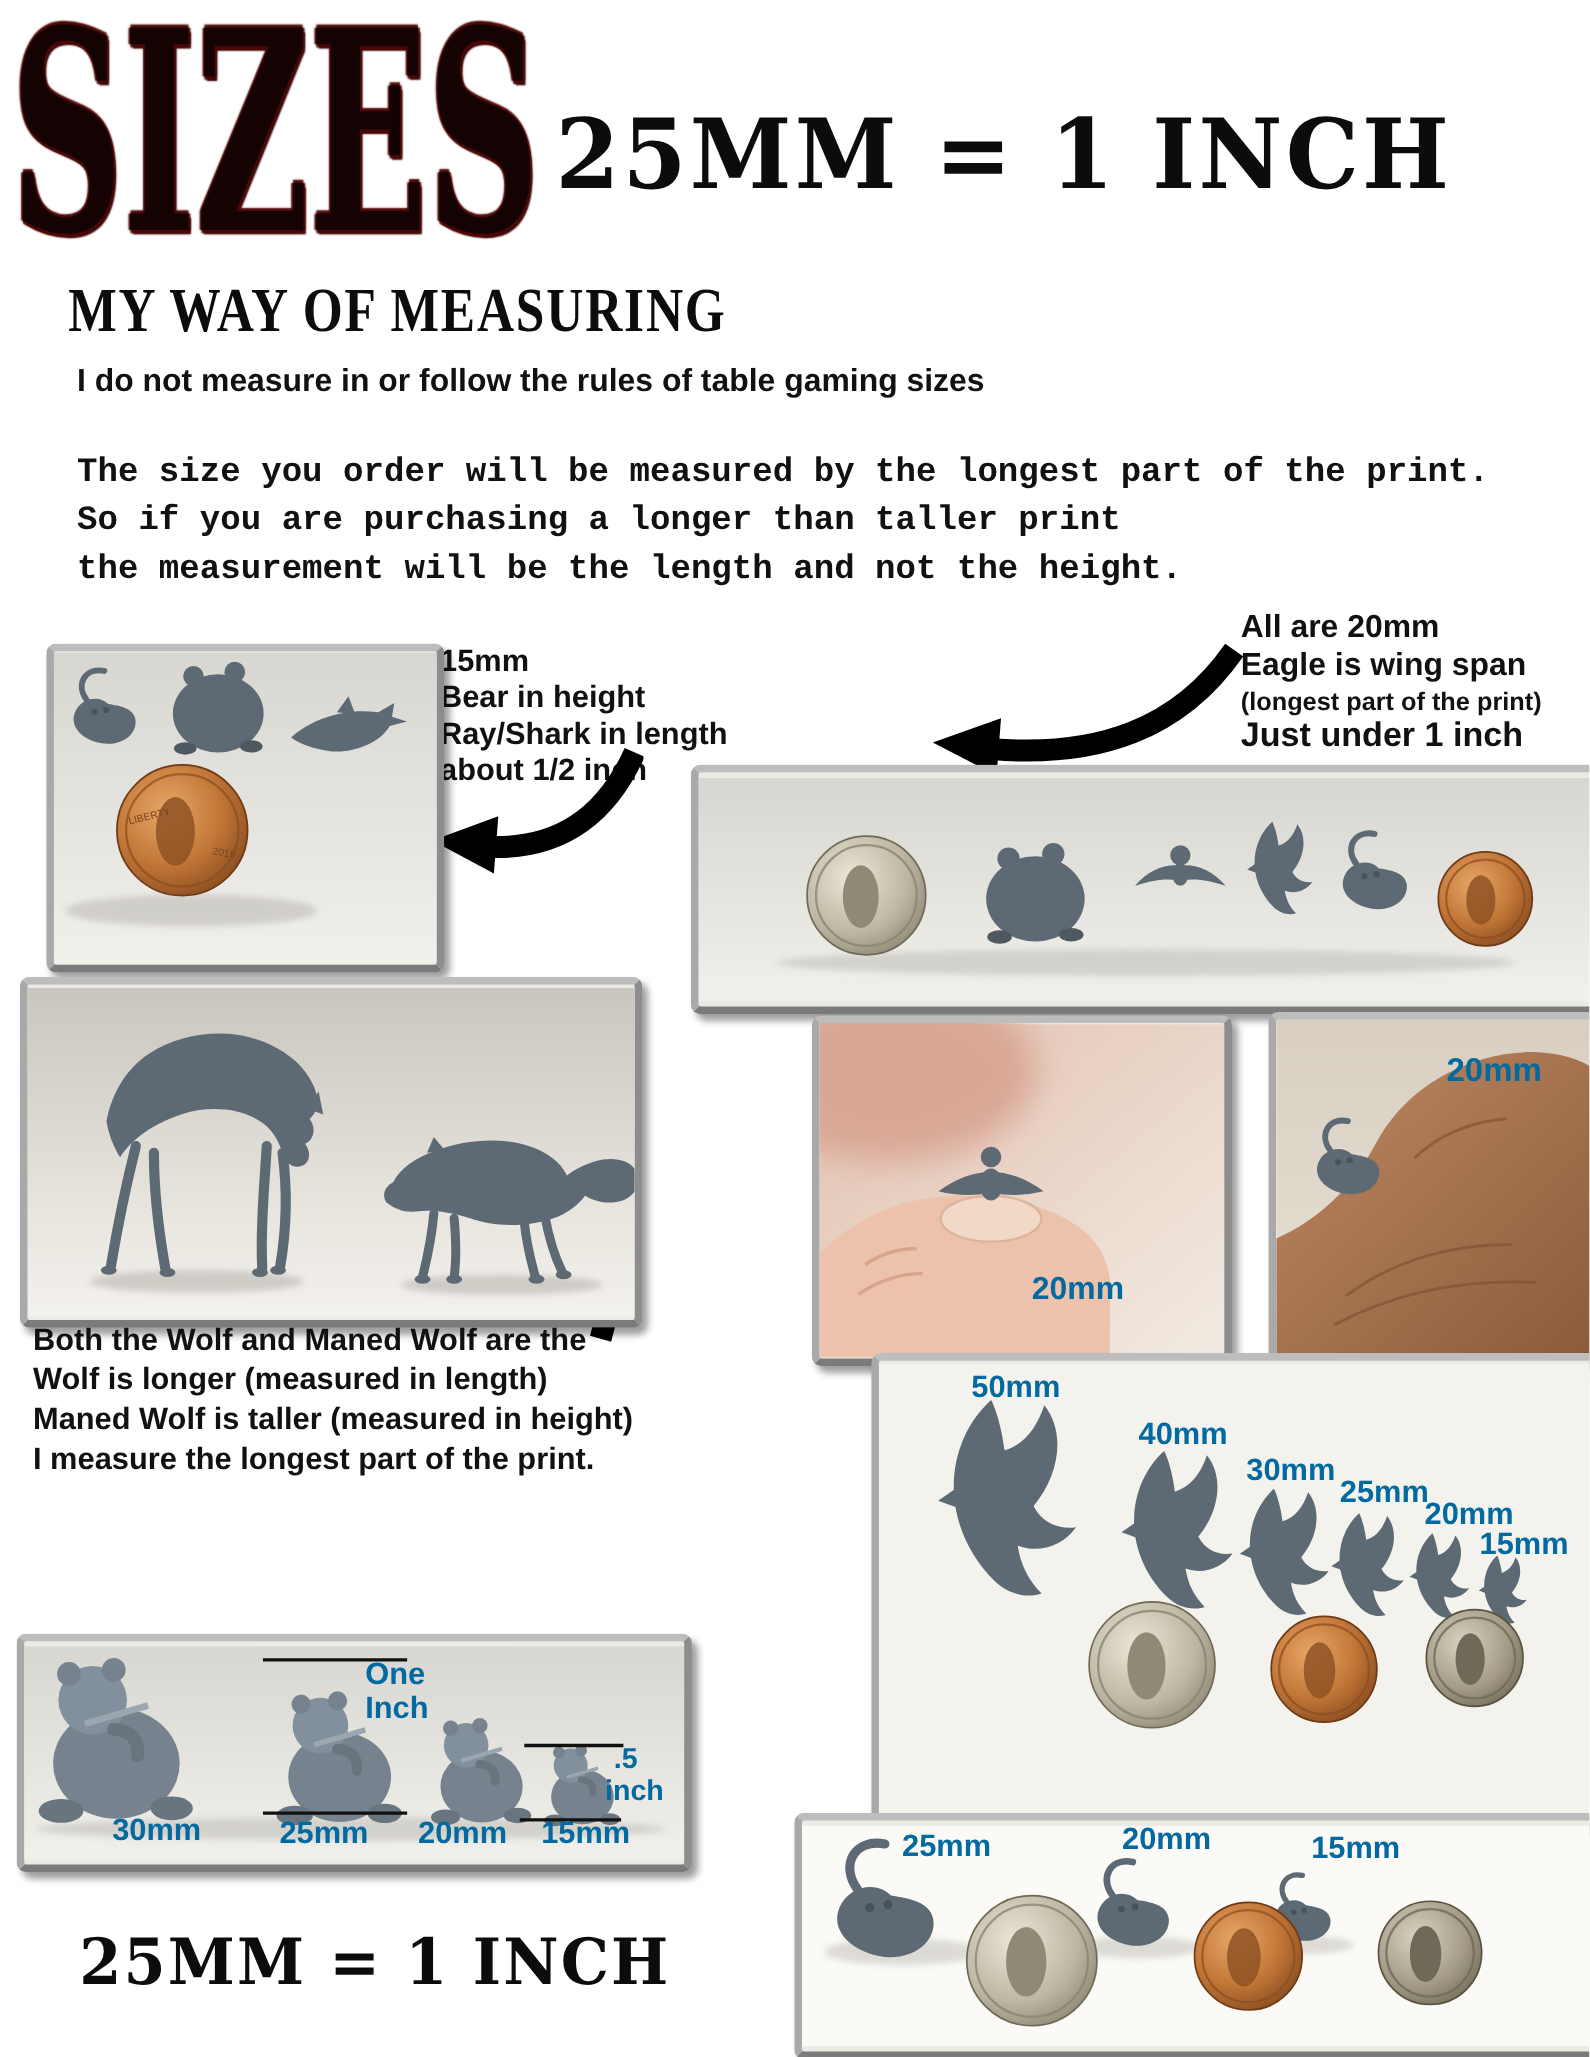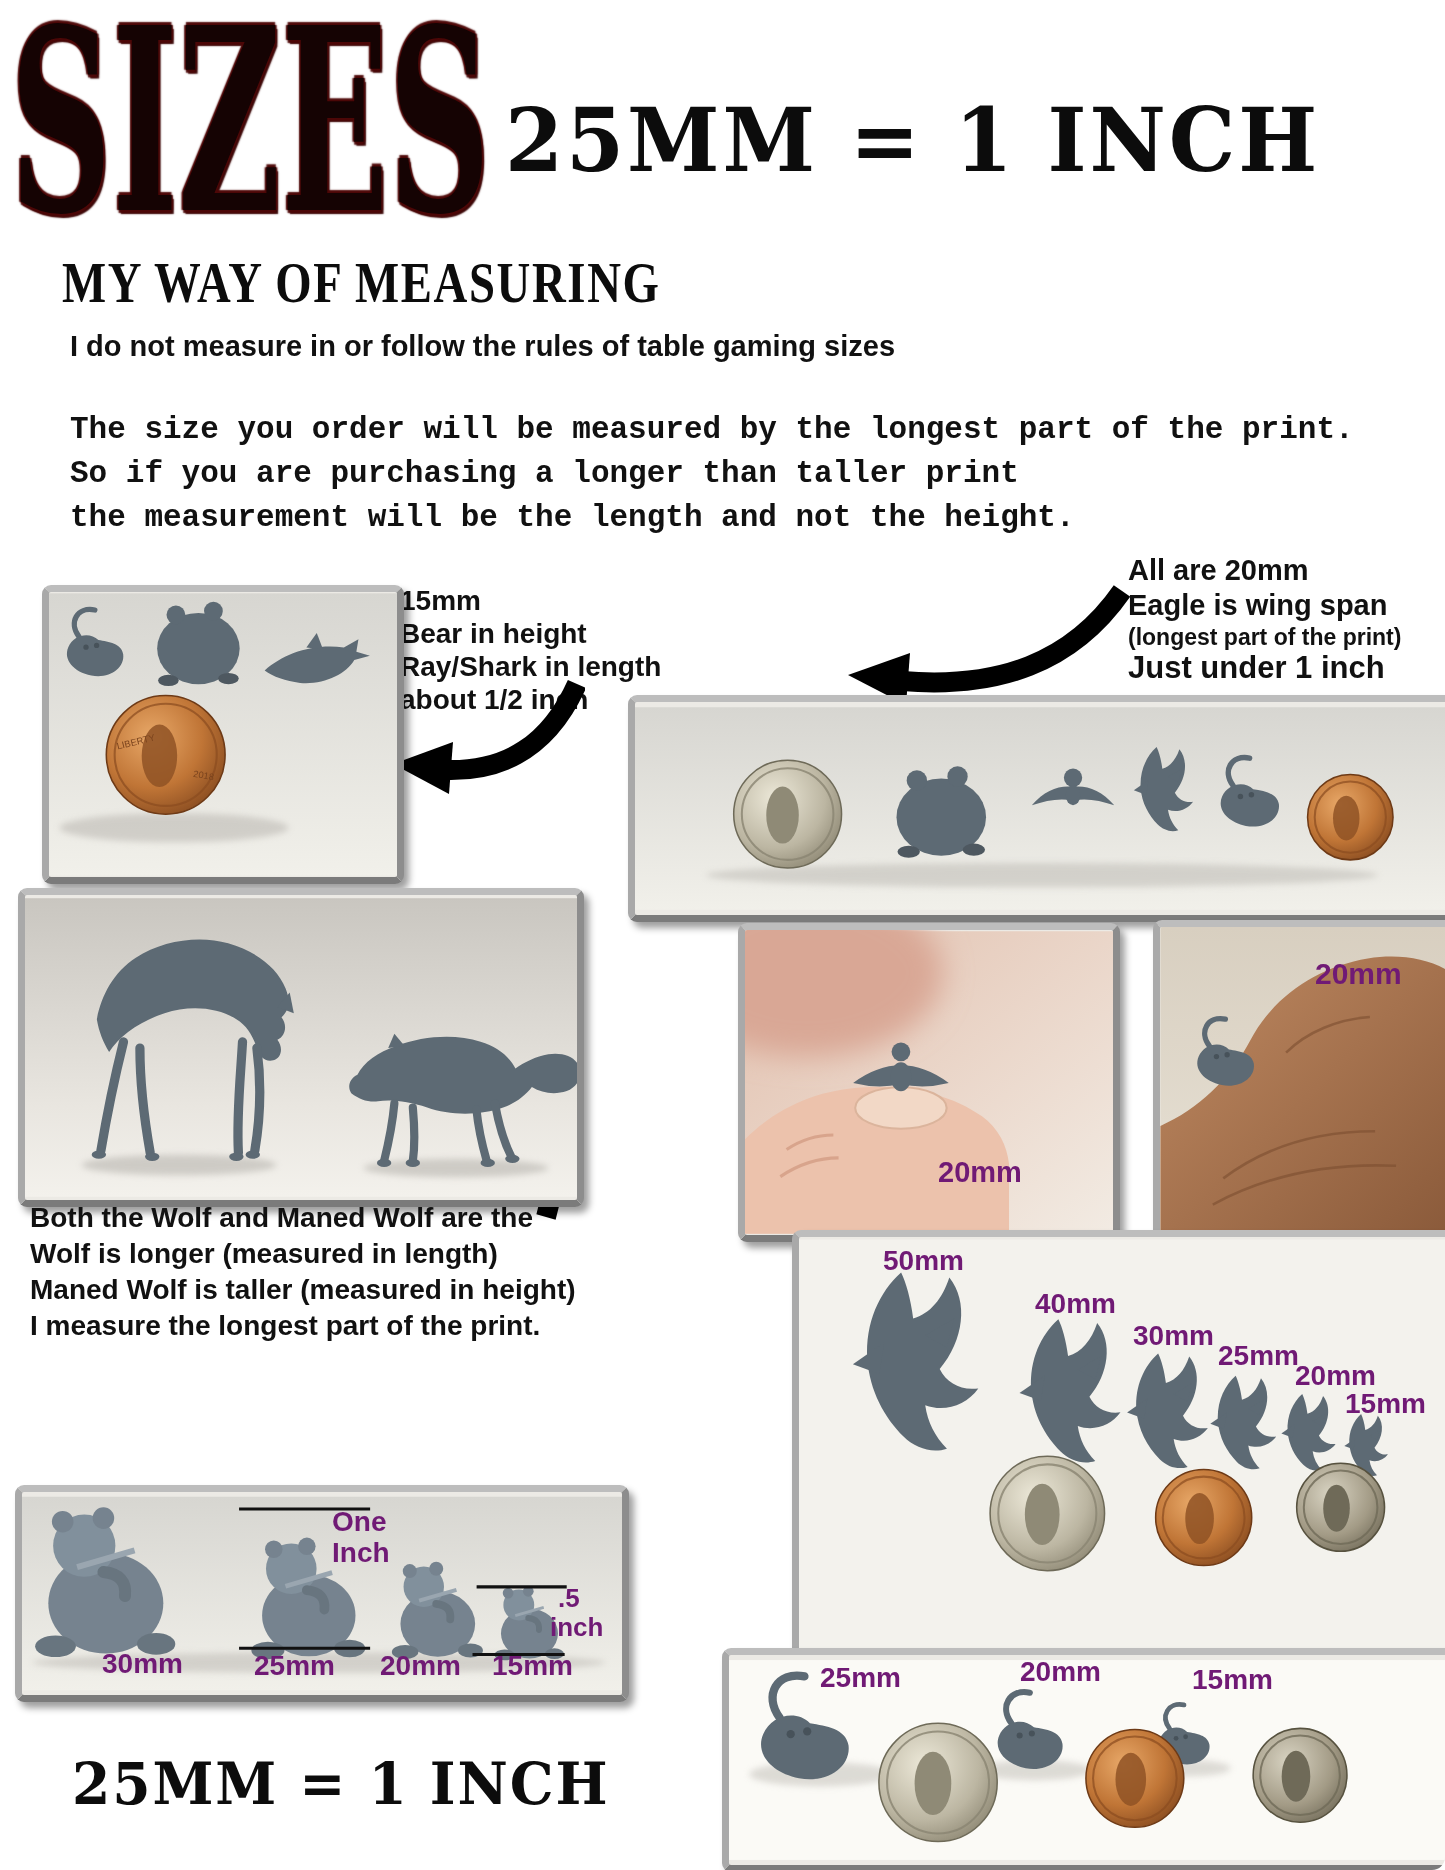--- a/index.html
+++ b/index.html
@@ -1,36 +1,36 @@
 <!DOCTYPE html>
 <html><head>
 <meta charset="utf-8">
 <style>
   html,body{margin:0;padding:0;background:#ffffff;}
   .page{position:relative;width:1445px;height:1870px;background:#ffffff;overflow:hidden;
-        font-family:"Liberation Sans",sans-serif;color:#111;border-radius:13px;}
+        font-family:"Liberation Sans",sans-serif;color:#111;}
   .abs{position:absolute;}
   
   .t-sizes{left:10px;top:14px;font-family:"DejaVu Serif",serif;font-weight:700;font-size:252px;
            line-height:0.85;color:#150303;transform:scaleX(0.56);transform-origin:0 0;white-space:nowrap;
            text-shadow:3px 0 2px #4e0909,-3px 0 2px #4e0909,0 3px 2px #4e0909,0 -3px 2px #4e0909,4px 4px 2px #3a0606;}
   .t-eq-top{left:505px;top:88px;font-family:"DejaVu Serif",serif;font-weight:700;font-size:88px;
             letter-spacing:3px;transform:scaleX(0.95);transform-origin:0 0;white-space:nowrap;color:#0c0c0c;}
   .t-sub{left:62px;top:250px;font-family:"Liberation Serif",serif;font-weight:700;font-size:57px;
          letter-spacing:2px;transform:scaleX(0.82);transform-origin:0 0;white-space:nowrap;color:#0c0c0c;}
   .t-eq-bottom{left:72px;top:1750px;font-family:"DejaVu Serif",serif;font-weight:700;font-size:58px;
                letter-spacing:2px;transform:scaleX(0.95);transform-origin:0 0;white-space:nowrap;color:#0c0c0c;}
   .intro{left:70px;top:330px;font-size:29px;font-weight:700;white-space:nowrap;}
   .para{left:70px;font-size:31px;font-weight:700;white-space:nowrap;font-family:Liberation Mono, monospace;}
   .note{font-weight:700;white-space:nowrap;}
   
   .photo{position:absolute;border:7px solid;border-color:#bdbdbd #8d8d8d #7b7b7b #a9a9a9;
          border-radius:9px;box-shadow:5px 6px 7px rgba(0,0,0,0.38);background:#eceae5;overflow:hidden;}
   .photo svg.ph{display:block;width:100%;height:100%;}
-  .sz-label{position:absolute;font-weight:700;font-size:28px;white-space:nowrap;color:#701a75;}
+  .sz-label{position:absolute;font-weight:700;font-size:28px;white-space:nowrap;color:#0369a1;}
   .arrow{position:absolute;}
 </style>
 </head>
 <body>
 
 <div class="page">
 
   <svg width="0" height="0" style="position:absolute" aria-hidden="true">
     <defs>
       <radialGradient id="gCopper" cx="38%" cy="35%" r="78%">

